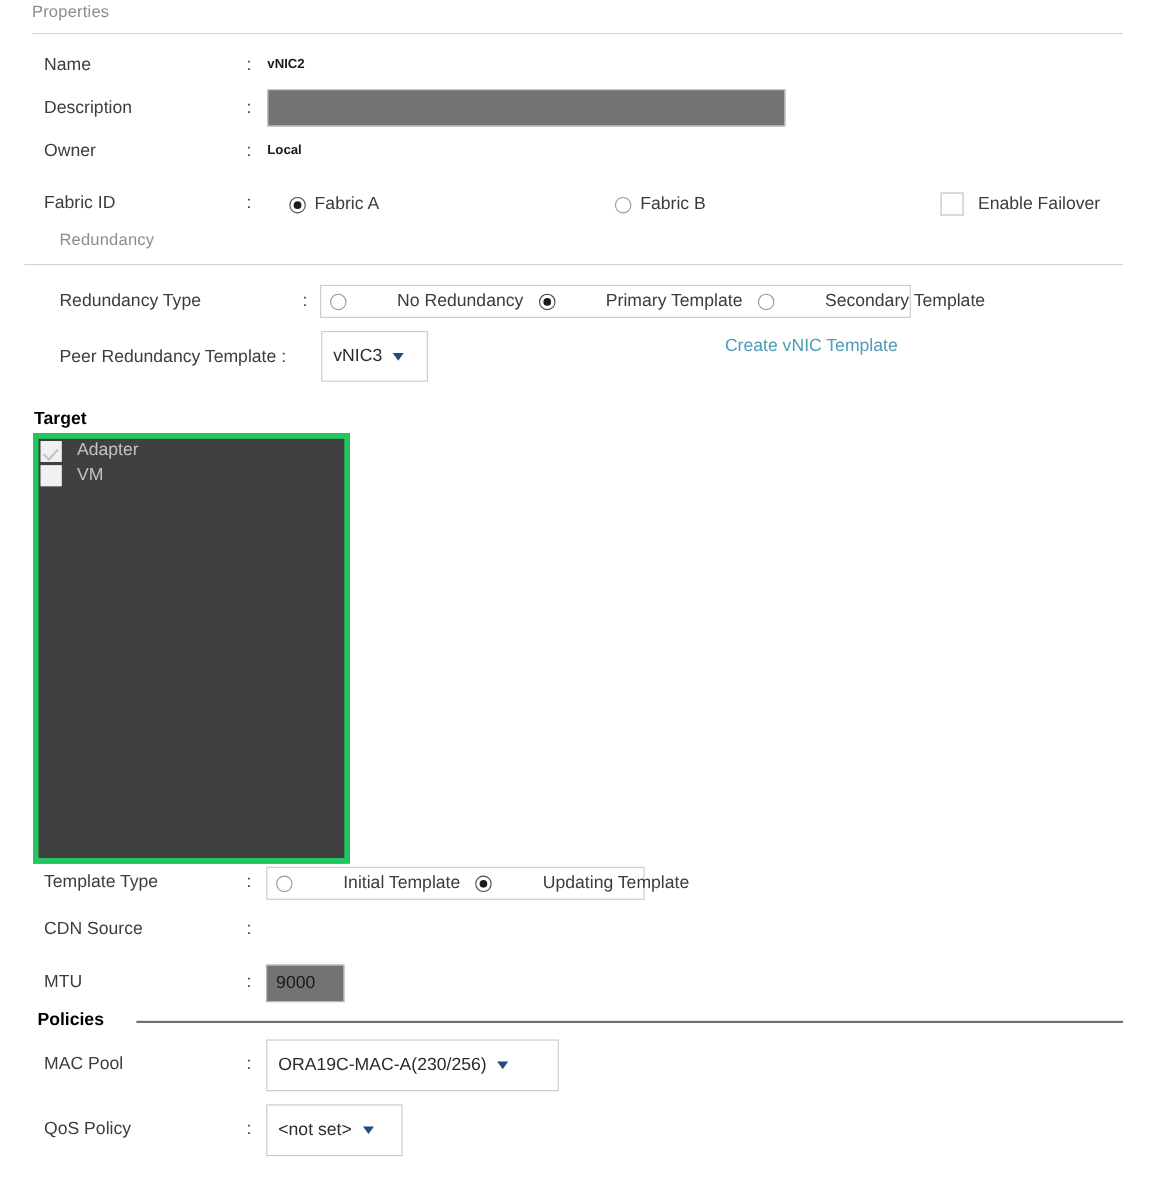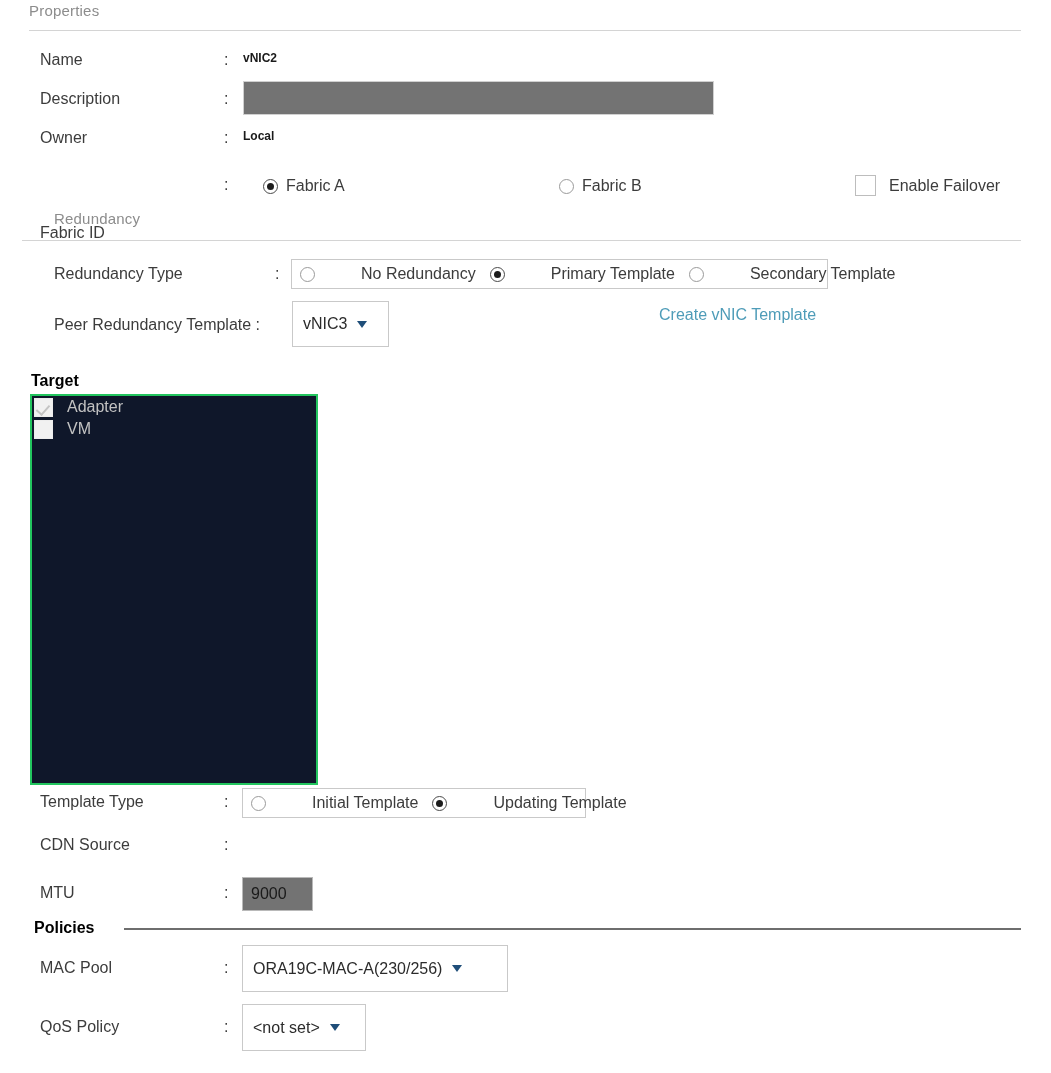--- a/index.html
+++ b/index.html
@@ -191,22 +191,22 @@
     font-size: 16px;
     color: #4e9cb8;
     cursor: pointer;
     white-space: nowrap;
   }
 
   
   .target-box {
     position: absolute;
     box-sizing: border-box;
-    border: 2px solid #22c55e;
-    background: #0f172a;
+    border: 5px solid #22c55e;
+    background: #404040;
   }
   .target-row {
     display: flex;
     align-items: center;
     height: 22px;
     padding-left: 2px;
   }
   .target-cb {
     width: 19px;
     height: 19px;
@@ -246,21 +246,21 @@
   <div class="val-bold" style="left:243px; top:51px;">vNIC2</div>
 
   <div class="lbl" style="left:40px; top:90px;">Description</div>
   <div class="colon" style="left:224px; top:90px;">:</div>
   <input class="txt-input" style="left: 243px; top: 81px; width: 471px; height: 34px;" type="text" placeholder="">
 
   <div class="lbl" style="left:40px; top:129px;">Owner</div>
   <div class="colon" style="left:224px; top:129px;">:</div>
   <div class="val-bold" style="left:243px; top:129px;">Local</div>
 
-  <div class="lbl" style="left:40px; top:176px;margin-top:48px;">Fabric ID</div>
+  <div class="lbl" style="left:40px; top:176px;">Fabric ID</div>
   <div class="colon" style="left:224px; top:176px;">:</div>
 
   <div class="radio-wrap" style="left:263px; top:177px;">
     <span class="radio on"></span>
     <span class="radio-lbl">Fabric A</span>
   </div>
 
   <div class="radio-wrap" style="left:559px; top:177px;">
     <span class="radio"></span>
     <span class="radio-lbl">Fabric B</span>

